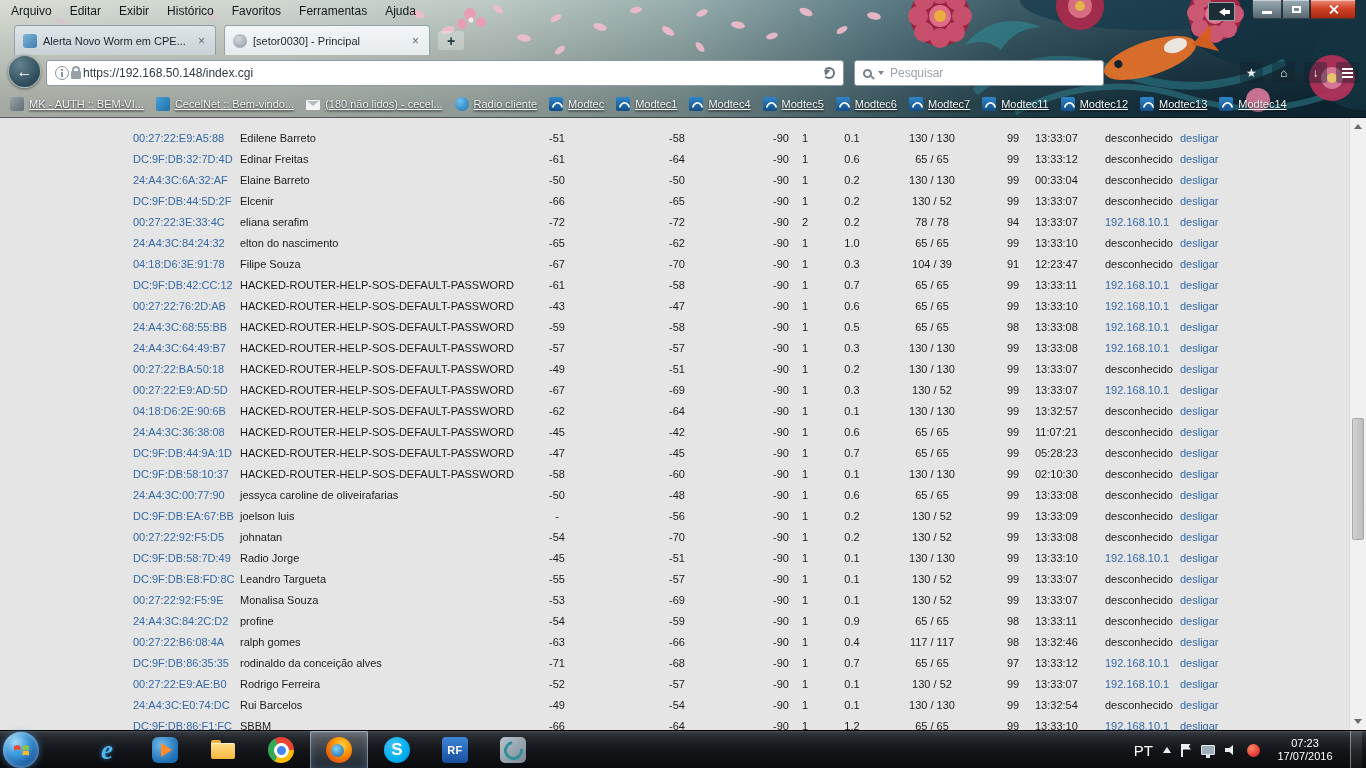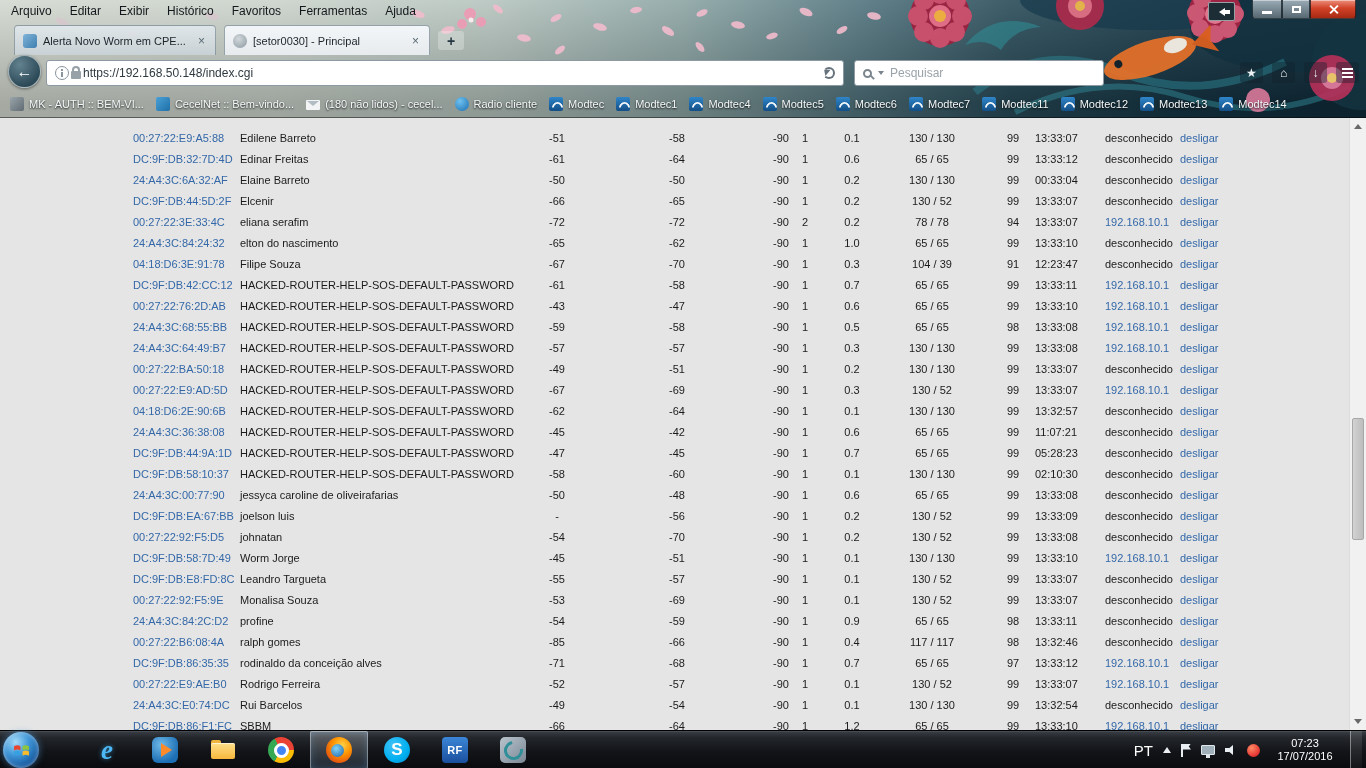--- a/index.html
+++ b/index.html
@@ -104,21 +104,21 @@
     color: #eef3f5; display: flex; align-items: center; justify-content: center; font-size: 12px;
   }
   .hamburger { width: 11px; height: 2px; background: #fff; box-shadow: 0 -4px 0 #fff, 0 4px 0 #fff; }
 
   
   .bookmarksbar {
     position: absolute; top: 90px; left: 4px; right: 0; height: 28px; z-index: 4;
     display: flex; align-items: center; overflow: hidden; white-space: nowrap;
   }
   .bookmark { display: flex; align-items: center; gap: 5px; padding: 3px 6px; border-radius: 3px; flex: none; }
-  .bookmark-label { font-size: 11px; color: #f4f7f8; text-shadow: 0 1px 2px rgba(0,0,0,0.9); }
+  .bookmark-label { font-size: 11px; color: #f4f7f8; text-shadow: 0 1px 2px rgba(0,0,0,0.9); text-decoration: underline; }
   .fav { width: 14px; height: 14px; border-radius: 2px; flex: none; position: relative; }
   .fav.mk-auth-favicon { background: linear-gradient(135deg, #9aa4ab, #5f6a72); }
   .fav.cecelnet-favicon { background: linear-gradient(135deg, #49a1d6, #1f6fa8); }
   .fav.envelope-icon { height: 10px; margin-top: 2px; background: #f2f4f5; border-radius: 1px; }
   .fav.envelope-icon::before { content: ""; position: absolute; left: 1px; top: 1px; border-left: 6px solid transparent; border-right: 6px solid transparent; border-top: 5px solid #b2bcc3; }
   .fav.radio-favicon { border-radius: 50%; background: radial-gradient(circle at 35% 30%, #6ec1ef, #1b6fb0); }
   .fav.modtec-favicon { background: linear-gradient(180deg, #2f86c9, #134e86); }
   .fav.modtec-favicon::after { content: ""; position: absolute; left: 3px; top: 5px; width: 7px; height: 7px; border: 2px solid rgba(255,255,255,0.95); border-radius: 50%; border-bottom-color: transparent; border-left-color: transparent; transform: rotate(-45deg); }
 
   
@@ -681,21 +681,21 @@
       <span class="cell c5">1</span>
       <span class="cell c6">0.2</span>
       <span class="cell c7">130 / 52</span>
       <span class="cell c8">99</span>
       <span class="cell c9">13:33:08</span>
       <span class="cell c10">desconhecido</span>
       <span class="cell c11 link">desligar</span>
     </div>
     <div class="row" style="top: 430px;">
       <span class="cell c0 link">DC:9F:DB:58:7D:49</span>
-      <span class="cell c1">Worm Jorge</span>
+      <span class="cell c1">Radio Jorge</span>
       <span class="cell c2">-45</span>
       <span class="cell c3">-51</span>
       <span class="cell c4">-90</span>
       <span class="cell c5">1</span>
       <span class="cell c6">0.1</span>
       <span class="cell c7">130 / 130</span>
       <span class="cell c8">99</span>
       <span class="cell c9">13:33:10</span>
       <span class="cell c10 link">192.168.10.1</span>
       <span class="cell c11 link">desligar</span>
@@ -738,21 +738,21 @@
       <span class="cell c6">0.9</span>
       <span class="cell c7">65 / 65</span>
       <span class="cell c8">98</span>
       <span class="cell c9">13:33:11</span>
       <span class="cell c10">desconhecido</span>
       <span class="cell c11 link">desligar</span>
     </div>
     <div class="row" style="top: 514px;">
       <span class="cell c0 link">00:27:22:B6:08:4A</span>
       <span class="cell c1">ralph gomes</span>
-      <span class="cell c2">-85</span>
+      <span class="cell c2">-63</span>
       <span class="cell c3">-66</span>
       <span class="cell c4">-90</span>
       <span class="cell c5">1</span>
       <span class="cell c6">0.4</span>
       <span class="cell c7">117 / 117</span>
       <span class="cell c8">98</span>
       <span class="cell c9">13:32:46</span>
       <span class="cell c10">desconhecido</span>
       <span class="cell c11 link">desligar</span>
     </div>

